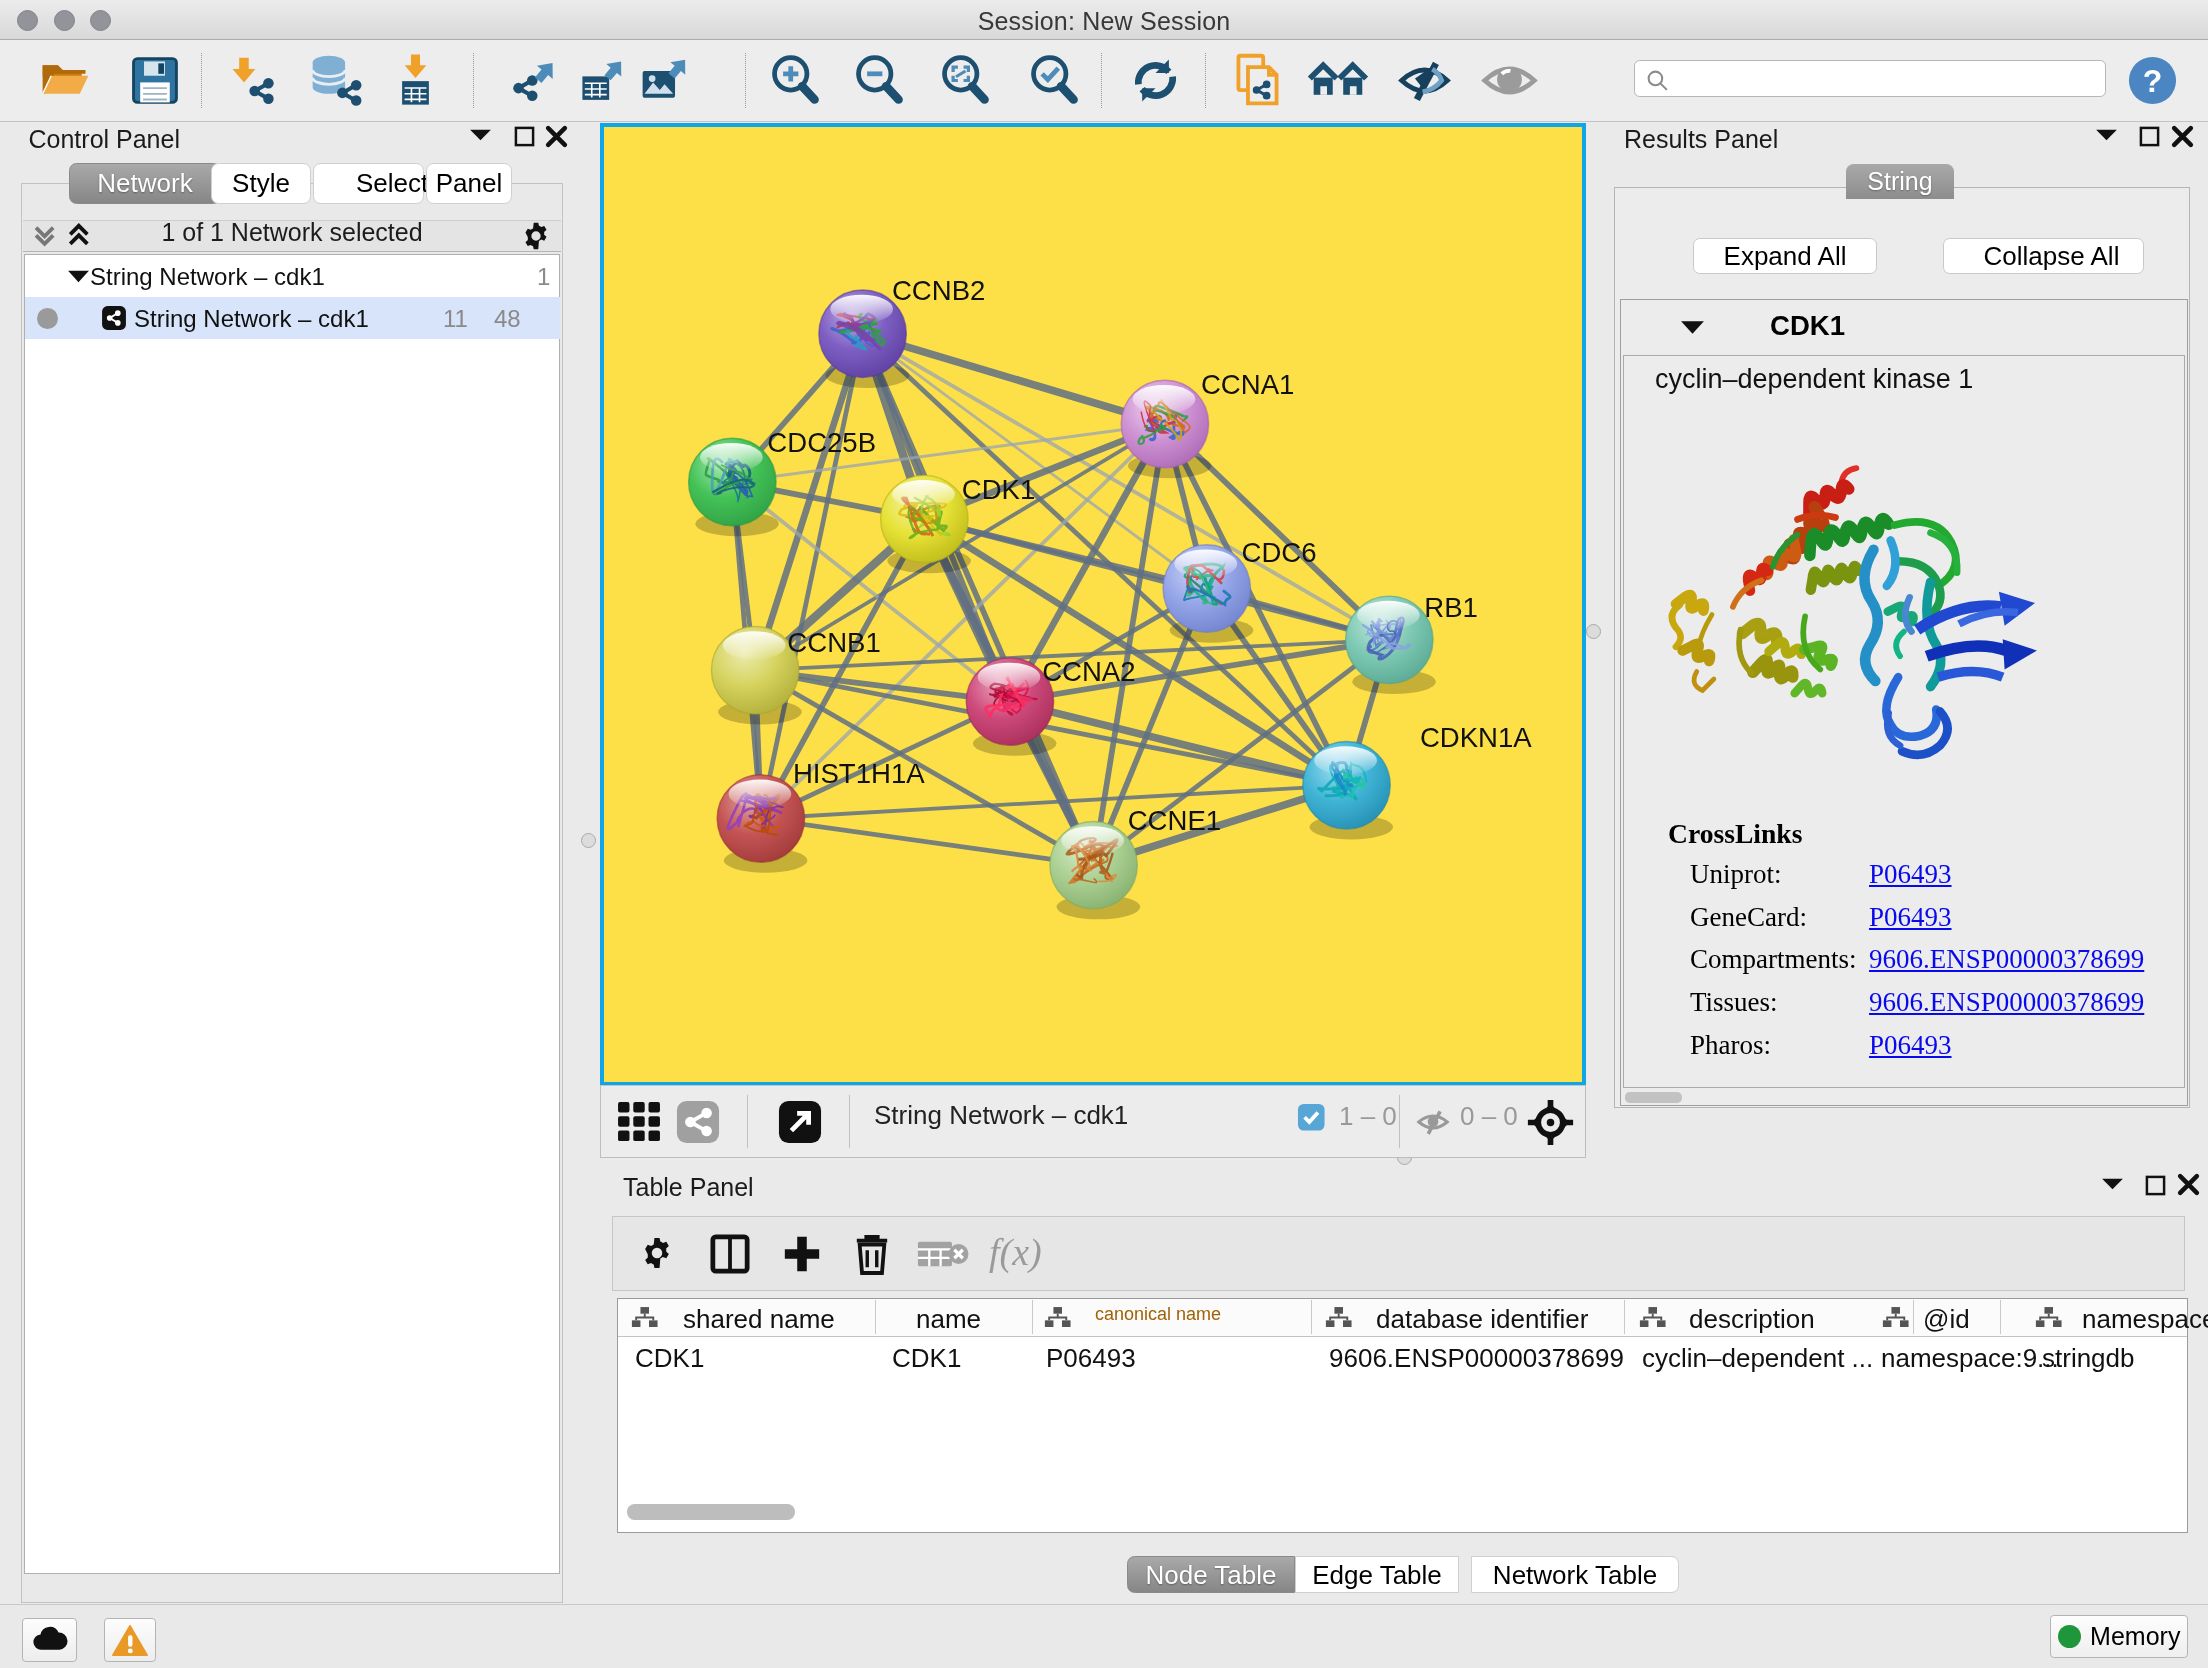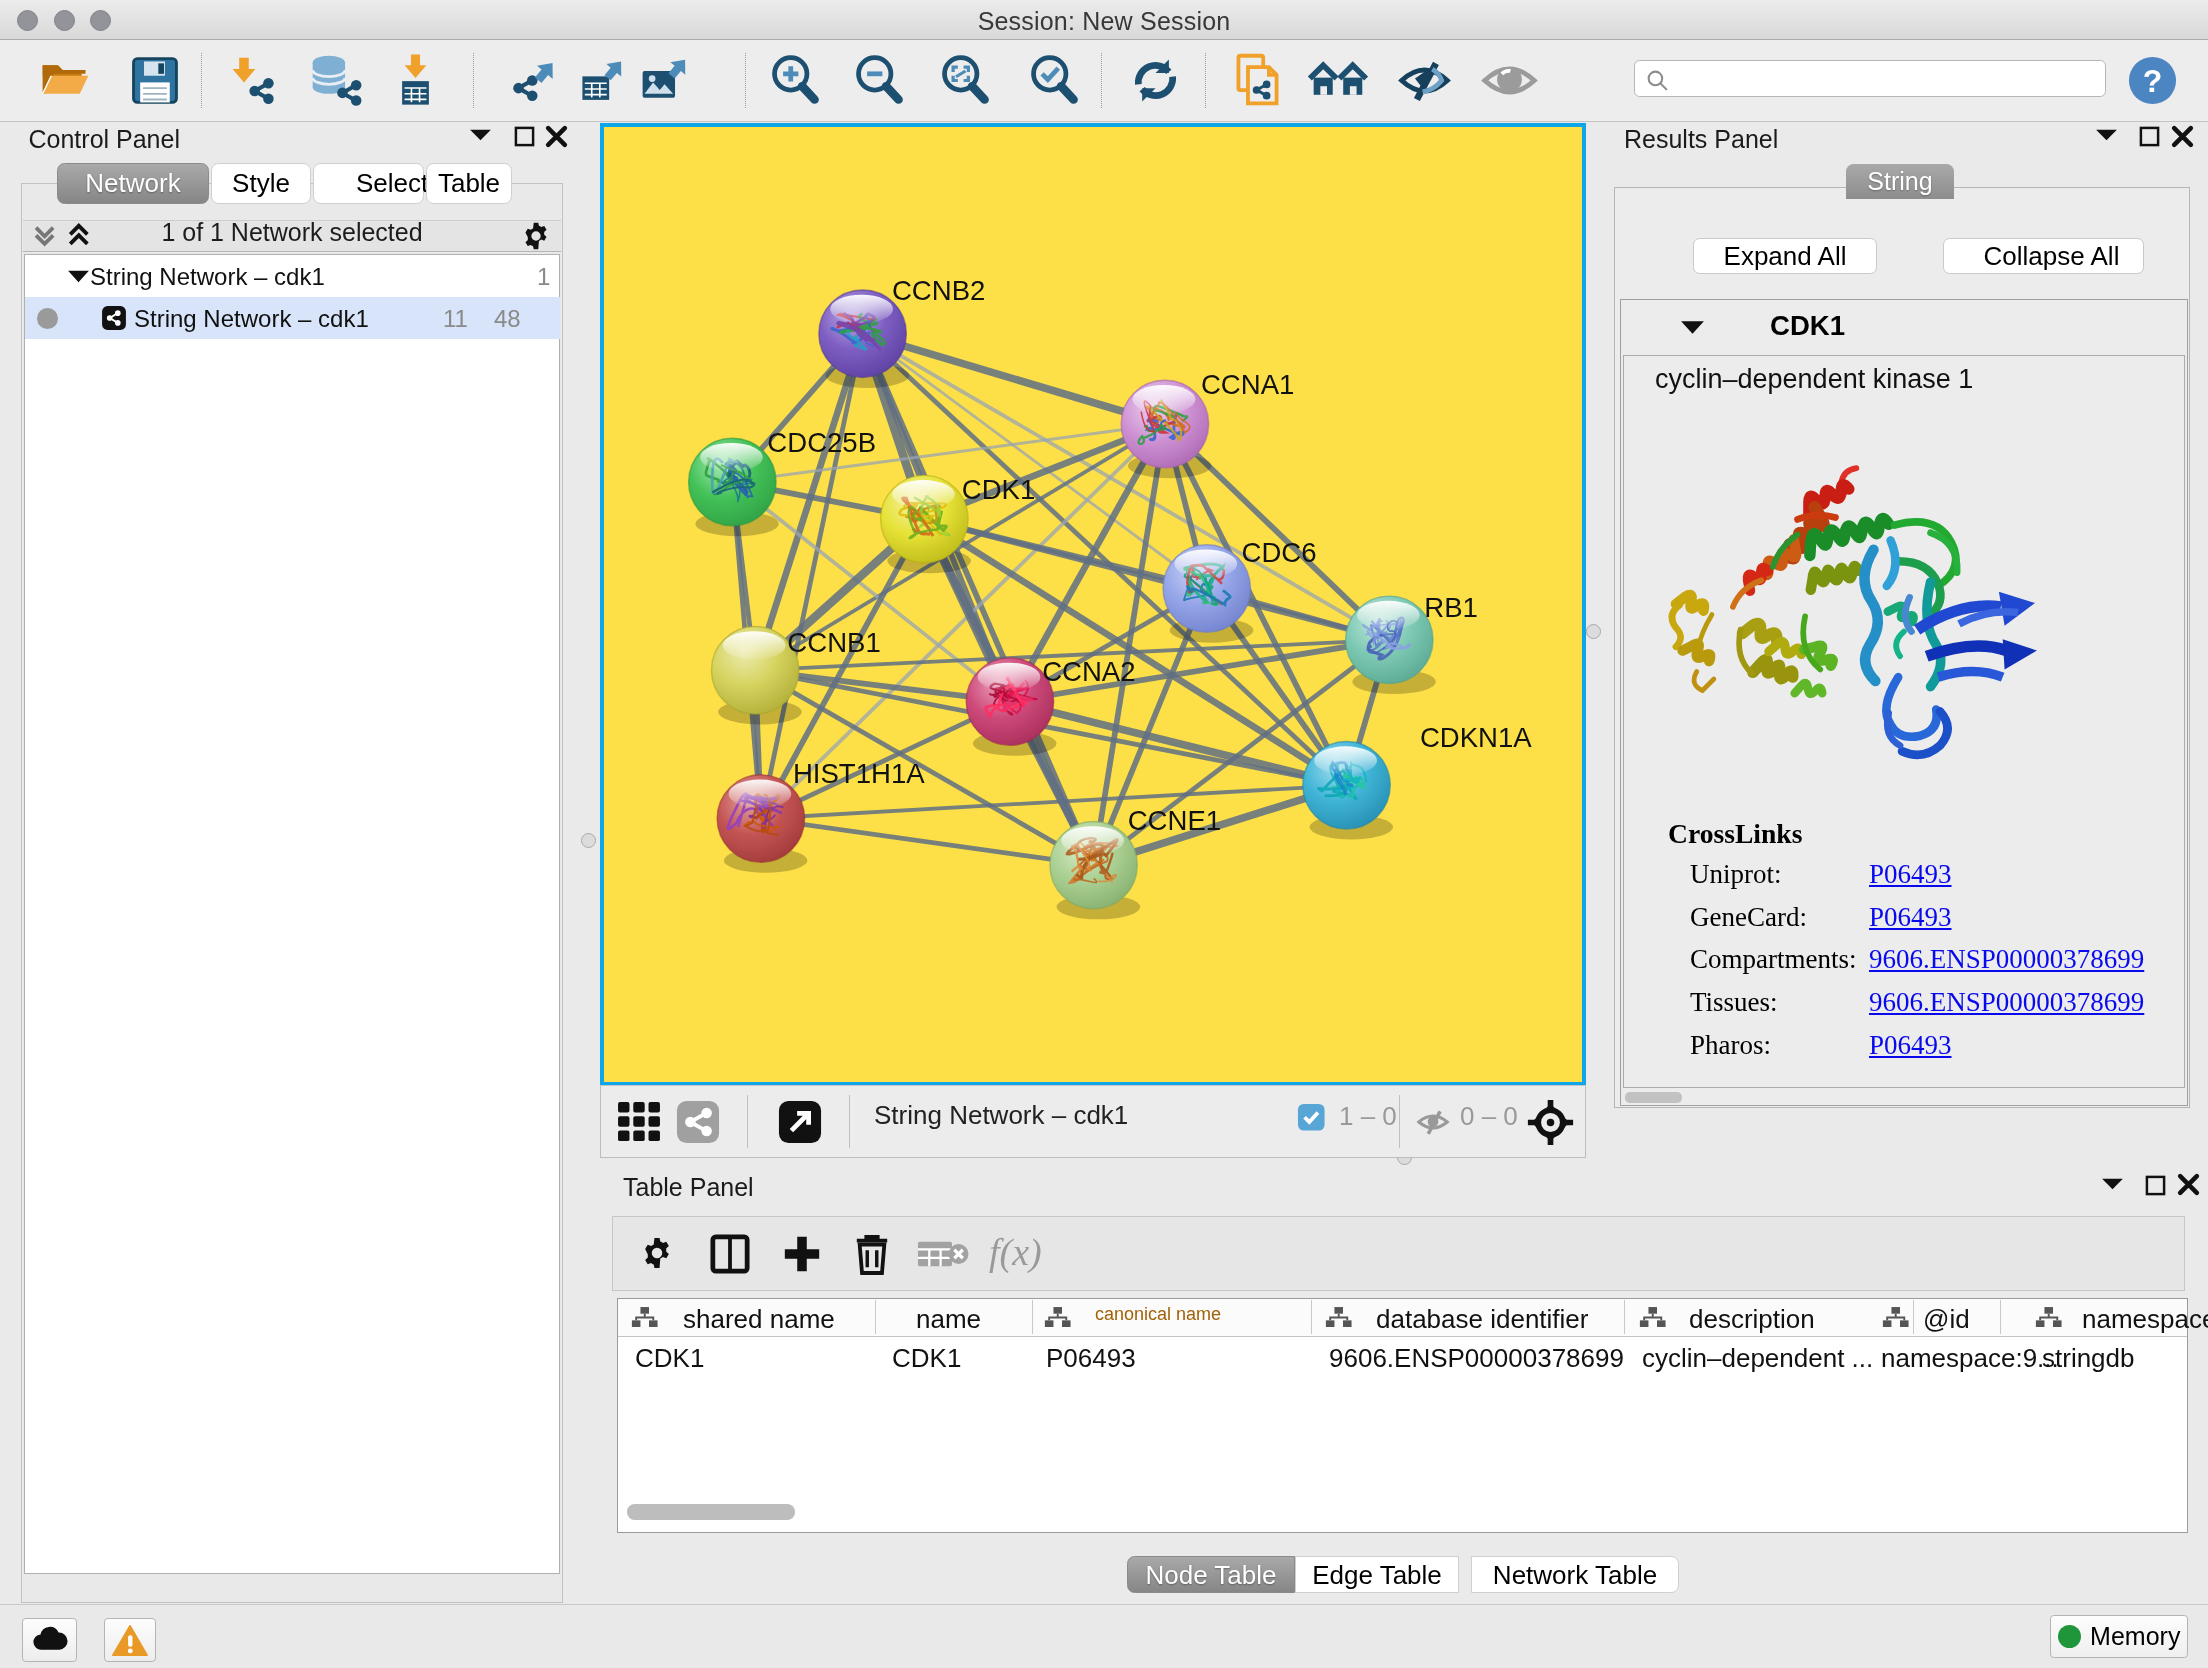--- a/index.html
+++ b/index.html
@@ -244,24 +244,24 @@
 <div class="abs" id="cp-tri"><svg width="25" height="17" viewBox="0 0 26 18">
       <path d="M2 4 L24 4 L13 15 Z" fill="#111"></path>
     </svg></div>
 <div class="abs" id="cp-sq"><svg width="21" height="21" viewBox="0 0 22 22">
       <rect x="2" y="2" width="18" height="18" fill="none" stroke="#111" stroke-width="2.6"></rect>
     </svg></div>
 <div class="abs" id="cp-x"><svg width="25" height="25" viewBox="0 0 24 24">
       <path d="M4 4 L20 20 M20 4 L4 20" stroke="#111" stroke-width="4.4" stroke-linecap="round"></path>
     </svg></div>
 <div class="abs" id="cp-body"></div>
-<div class="abs tab tabsel" style="left:57px; width:152px;">Network</div>
+<div class="abs tab tabsel" style="left:69px; width:152px;">Network</div>
 <div class="abs tab" style="left:211px; width:100px;">Style</div>
 <div class="abs tab" style="left:313px; width:111px;padding-left:42px;">Select</div>
-<div class="abs tab" style="left:426px; width:86px;">Table</div>
+<div class="abs tab" style="left:426px; width:86px;">Panel</div>
 <div class="abs" id="cp-bar"></div>
 <div class="abs" id="cp-bar-text">1 of 1 Network selected</div>
 <div class="abs" id="cp-chevrons" style="left:32px; top:222px;"><svg width="67" height="28.5" viewBox="0 0 70 30">
 <path d="M4 6 L13 15 L22 6" fill="none" stroke="#777" stroke-width="4"></path>
 <path d="M4 14 L13 23 L22 14" fill="none" stroke="#777" stroke-width="4"></path>
 <path d="M40 13 L49 4 L58 13" fill="none" stroke="#111" stroke-width="4"></path>
 <path d="M40 23 L49 14 L58 23" fill="none" stroke="#111" stroke-width="4"></path>
     </svg></div>
 <div class="abs" id="cp-gear" style="left:520px; top:220px;"><svg width="32" height="32" viewBox="0 0 24 24">
       <path fill="#111" d="M12 8.5A3.5 3.5 0 1 0 12 15.5 3.5 3.5 0 1 0 12 8.5zM10.3 2h3.4l.5 2.3c.6.2 1.2.5 1.7 1l2.3-.8 1.7 2.9-1.8 1.6c.1.6.1 1.3 0 2l1.8 1.6-1.7 2.9-2.3-.8c-.5.4-1.1.7-1.7 1L13.7 22h-3.4l-.5-2.3c-.6-.2-1.2-.5-1.7-1l-2.3.8-1.7-2.9 1.8-1.6c-.1-.6-.1-1.3 0-2L4.1 9.4l1.7-2.9 2.3.8c.5-.4 1.1-.7 1.7-1z"></path>

